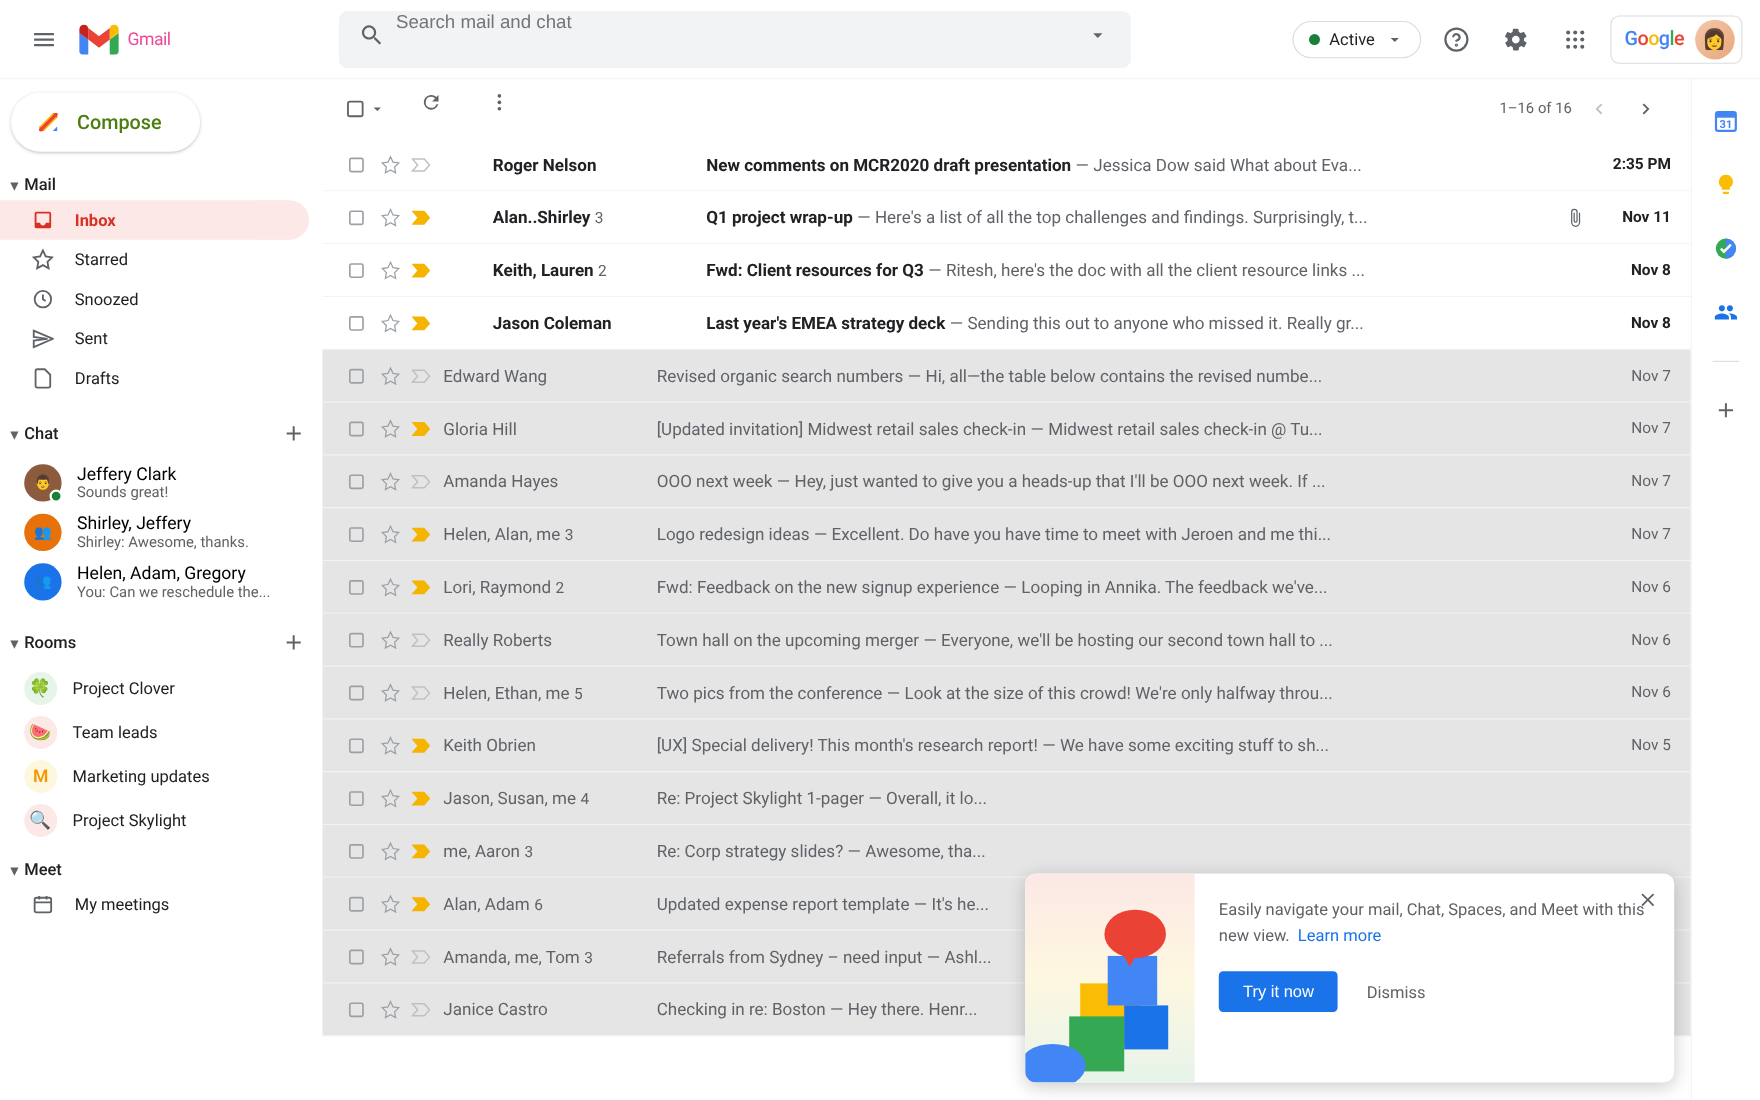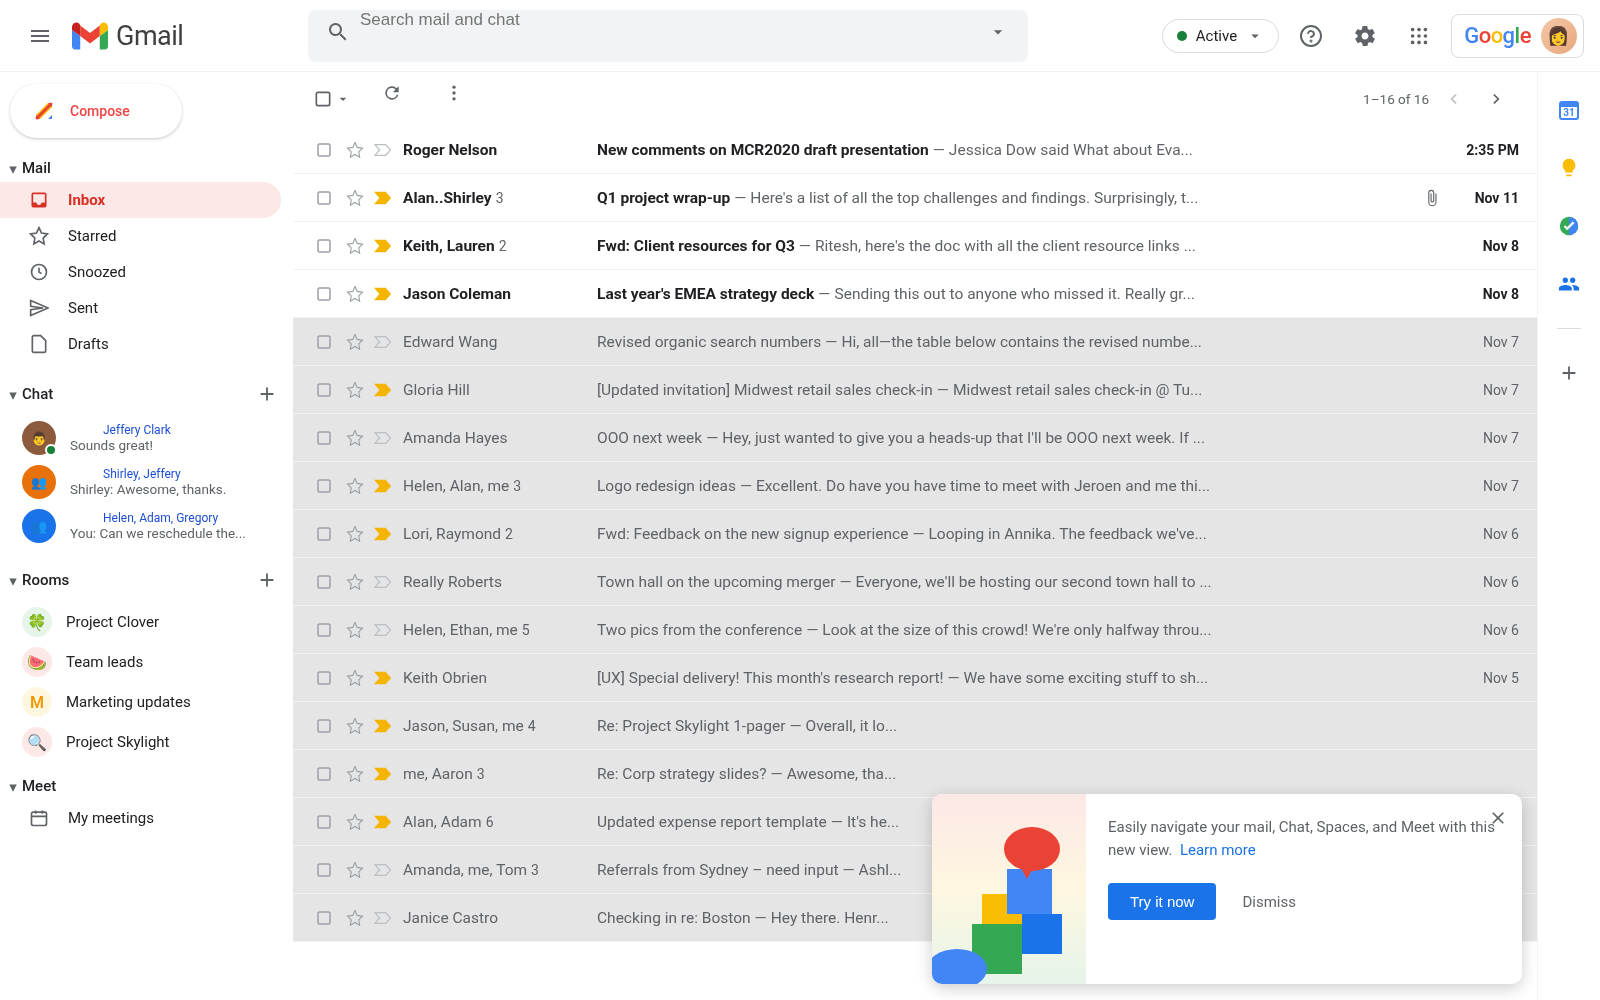--- a/index.html
+++ b/index.html
@@ -1,63 +1,63 @@
 <!DOCTYPE html>
 <html><head>
 <meta charset="utf-8">
 <style>
 * { box-sizing: border-box; margin: 0; padding: 0; }
 body { font-family: 'Google Sans', Roboto, Arial, sans-serif; font-size: 14px; color: #202124; background: #fff; overflow: hidden; width: 1600px; height: 1000px; }
 .header { height: 72px; display: flex; align-items: center; padding: 0 16px; border-bottom: 1px solid #f1f3f4; gap: 8px; }
 .hamburger { width: 48px; height: 48px; display: flex; align-items: center; justify-content: center; border-radius: 50%; cursor: pointer; color: #5f6368; }
 .logo-area { display: flex; align-items: center; gap: 8px; width: 220px; }
 .gmail-logo-svg { width: 36px; height: 28px; }
-.gmail-text { font-size: 27px; color: #404040; font-weight: 400; letter-spacing: -0.5px; }
+.gmail-text { font-size: 16px; color: #ec4899; font-weight: 400; letter-spacing: -0.5px; }
 .search-bar { flex: 1; max-width: 720px; height: 52px; background: #f1f3f4; border-radius: 8px; display: flex; align-items: flex-start; padding: 0 8px; margin-left: 8px; }
 .search-icon-box { width: 44px; height: 44px; display: flex; align-items: center; justify-content: center; color: #5f6368; }
 .search-input { flex: 1; border: none; background: transparent; font-size: 17px; color: #5f6368; outline: none; }
 .search-dropdown { width: 44px; height: 44px; display: flex; align-items: center; justify-content: center; color: #5f6368; cursor: pointer; }
 .header-right { margin-left: auto; display: flex; align-items: center; gap: 10px; }
 .status-pill { border: 1px solid #dadce0; border-radius: 20px; padding: 7px 14px; display: flex; align-items: center; gap: 9px; cursor: pointer; font-size: 15px; text-align: right;}
 .status-dot { width: 10px; height: 10px; border-radius: 50%; background: #188038; }
 .icon-btn { width: 44px; height: 44px; display: flex; align-items: center; justify-content: center; border-radius: 50%; cursor: pointer; color: #5f6368; }
 .google-account { display: flex; align-items: center; gap: 10px; border: 1px solid #dadce0; border-radius: 8px; padding: 3px 6px 3px 12px; cursor: pointer; }
-.google-g { font-size: 22px; font-weight: 500; letter-spacing: -0.5px; }
+.google-g { font-size: 18px; font-weight: 500; letter-spacing: -0.5px; }
 .avatar { width: 36px; height: 36px; border-radius: 50%; background: linear-gradient(135deg,#f4c7a8,#e8a87c); display: flex; align-items: center; justify-content: center; font-size: 18px;}
 .body-row { display: flex; height: 928px; }
 .sidebar { width: 293px; padding-top: 12px; overflow-y: auto; flex-shrink: 0; }
-.compose-btn { margin: 0 0 16px 10px; height: 54px; width: 172px; border-radius: 28px; box-shadow: 0 1px 3px rgba(60,64,67,.3); display: flex; align-items: center; gap: 14px; padding: 0 22px; cursor: pointer; background: #fff; font-size: 14px; font-weight: 500; color: #ef4444;}
+.compose-btn { margin: 0 0 16px 10px; height: 54px; width: 172px; border-radius: 28px; box-shadow: 0 1px 3px rgba(60,64,67,.3); display: flex; align-items: center; gap: 14px; padding: 0 22px; cursor: pointer; background: #fff; font-size: 18px; font-weight: 500; color: #4d7c0f;}
 .compose-btn svg { width: 24px; height: 24px; }
 .section-header { display: flex; align-items: center; padding: 4px 8px 4px 4px; font-size: 15px; font-weight: 500; cursor: pointer;}
 .section-header .caret { width: 18px; display: flex; justify-content: center; color:#5f6368; padding-top:2px;}
 .section-header .plus { margin-left: auto; width: 36px; height: 36px; display: flex; align-items: center; justify-content: center; color: #5f6368; cursor: pointer;}
 .nav-item { display: flex; align-items: center; height: 36px; padding: 0 12px 0 28px; border-radius: 0 18px 18px 0; margin-right: 12px; cursor: pointer; font-size: 15px; color: #202124; gap: 18px;}
 .nav-item.active { background: #fce8e6; color: #d93025; font-weight: 700; }
 .nav-item .nav-icon { width: 22px; height: 22px; display: flex; align-items: center; justify-content: center; color: #5f6368; }
 .nav-item.active .nav-icon { color: #d93025; }
 .chat-item { display: flex; align-items: center; padding: 5px 12px 5px 22px; gap: 14px; cursor: pointer; }
 .chat-avatar { width: 34px; height: 34px; border-radius: 50%; flex-shrink: 0; display: flex; align-items: center; justify-content: center; font-size: 13px; font-weight: 600; color: #fff; position: relative;}
-.chat-info .chat-name { font-size: 12px; color: #1d4ed8; line-height: 1.2; margin-left: 33px;}
+.chat-info .chat-name { font-size: 16px; color: #000000; line-height: 1.2;}
 .chat-info .chat-preview { font-size: 13.5px; color: #5f6368; white-space: nowrap; overflow: hidden; text-overflow: ellipsis; max-width: 200px;}
 .room-item { display: flex; align-items: center; height: 40px; padding: 0 12px 0 22px; gap: 14px; cursor: pointer; font-size: 15px;}
 .room-avatar { width: 30px; height: 30px; border-radius: 50%; display: flex; align-items: center; justify-content: center; font-size: 16px; }
 .presence-dot { position: absolute; bottom: -1px; right: -1px; width: 12px; height: 12px; border-radius: 50%; background: #188038; border: 2px solid #fff; }
 .main { flex: 1; display: flex; min-width: 0; }
 .mail-list-area { flex: 1; min-width: 0; display: flex; flex-direction: column; border-right: 1px solid #f1f3f4; }
 .toolbar { display: flex; height: 54px; padding: 0 20px; }
 .toolbar .select-all { display: flex; align-items: center; gap: 2px; color: #5f6368;}
 .toolbar .tool-icon { width: 42px; height: 42px; display: flex; align-items: center; justify-content: center; color: #5f6368; cursor: pointer; margin-left: 20px;}
 .pager { margin-left: auto; display: flex; align-items: center; gap: 4px; color: #5f6368; font-size: 13.5px;}
 .pager .pager-btn { width: 40px; height: 40px; display: flex; align-items: center; justify-content: center; cursor: pointer; border-radius: 50%; color: #bdc1c6;}
 .pager .pager-btn:last-child { color: #5f6368;}
 .mail-list { flex: 1; overflow-y: auto; }
 .mail-row { display: flex; align-items: center; height: 48px; border-bottom: 1px solid #f1f3f4; padding: 0 18px 0 20px; cursor: pointer; font-size: 15.5px;}
 .mail-row.unread { background: #fff; font-weight: 700; }
 .mail-row.unread .subject { font-weight: 700; color: #202124;}
-.mail-row.unread .sender { font-weight: 700; color: #202124;}
+.mail-row.unread .sender { font-weight: 700; color: #202124; margin-left: 45px;}
 .mail-row.read { background: #e5e5e5; color: #5f6368; }
 .mail-row.read .sender { color: #5f6368; font-weight: 400;}
 .mail-row .cbx { width: 22px; color: #9aa0a6; display: flex; align-items: center; justify-content: center;}
 .mail-row .star { width: 28px; color: #9aa0a6; display: flex; align-items: center; justify-content: center; margin-left: 6px;}
 .mail-row .importance { width: 28px; display: flex; align-items: center; justify-content: center; margin-right: 6px;}
 .mail-row .sender { width: 194px; flex-shrink: 0; white-space: nowrap; overflow: hidden; text-overflow: ellipsis;}
 .mail-row .sender-count { color: #5f6368; font-weight: 400; margin-left: 4px; font-size: 14px;}
 .mail-row .content { flex: 1; display: flex; min-width: 0; gap: 0;}
 .mail-row .subject { flex-shrink: 0; }
 .mail-row .dash { padding: 0 4px; color: #5f6368; font-weight: 400;}

